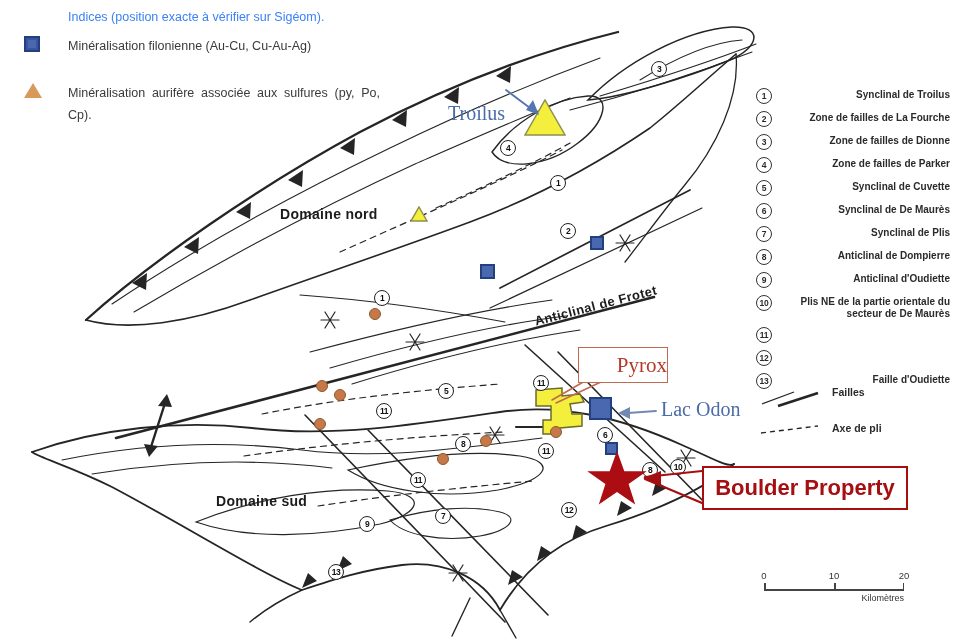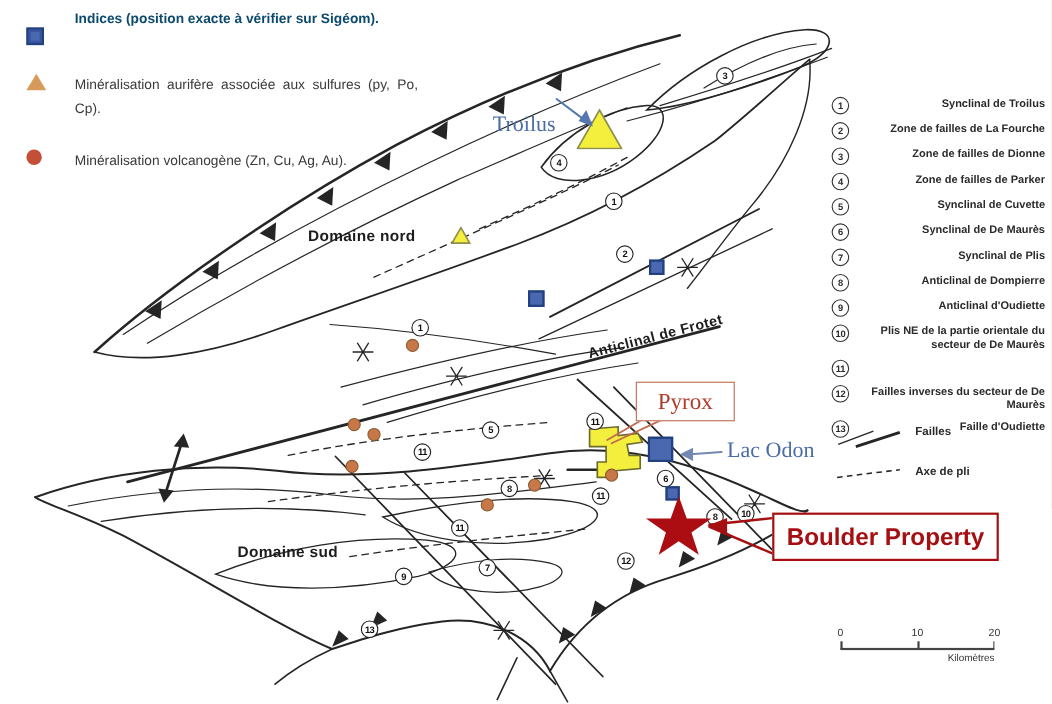--- a/index.html
+++ b/index.html
@@ -6,21 +6,21 @@
   .canvas{position:relative;width:956px;height:640px;background:#ffffff;overflow:hidden;
           font-family:"Liberation Sans",sans-serif;color:#2a2a2a;}
   
   #map-svg{position:absolute;left:0;top:0;z-index:1;}
   #marker-layer{position:absolute;left:0;top:0;width:956px;height:640px;z-index:2;pointer-events:none;}
   #anno-svg{position:absolute;left:0;top:0;z-index:3;pointer-events:none;}
   .labels{position:absolute;left:0;top:0;width:956px;height:640px;z-index:4;pointer-events:none;}
 
   
   .indices{position:absolute;left:22px;top:10px;width:372px;z-index:5;}
-  .indices-title{margin-left:46px;font-size:12.5px;color:#0c4a6e;font-weight:bold;}
+  .indices-title{margin-left:46px;font-size:12.5px;color:#3b82f6;margin-bottom:11px;}
   .il-row{display:flex;align-items:flex-start;margin-bottom:25px;}
   .il-marker{flex:0 0 46px;display:flex;justify-content:flex-start;padding-left:2px;box-sizing:border-box;margin-top:1px;}
   .blue-square{width:12px;height:12px;background:#4a68b0;border:2px solid #20407e;box-shadow:inset 0 0 0 2px #3a55a0;}
   .orange-triangle{width:0;height:0;border-left:9px solid transparent;border-right:9px solid transparent;border-bottom:15px solid #d89a5a;}
   .red-circle{width:14px;height:14px;border-radius:50%;background:#c44f36;}
   .il-label{font-size:12.5px;line-height:22px;color:#3a3a3a;width:312px;text-align:justify;}
 
   
   .structures{position:absolute;left:756px;top:88px;width:198px;z-index:5;}
   .sl-row{display:flex;align-items:flex-start;margin-bottom:7px;}
@@ -41,21 +41,21 @@
   .sb-bar{position:absolute;left:0;right:0;top:19px;height:1.5px;background:#444;}
   .sb-tick{position:absolute;top:13px;width:1.5px;height:7px;background:#444;}
   .sb-unit{position:absolute;top:23px;left:0;right:0;text-align:right;font-size:9px;color:#333;}
 
   
   .map-label{position:absolute;white-space:nowrap;}
   .domaine{font-size:14px;font-weight:bold;color:#1c1c1c;letter-spacing:0.3px;}
   .serif-blue{font-family:"Liberation Serif",serif;font-size:20px;color:#4a6ca8;}
   .frotet{font-size:13px;font-weight:bold;color:#1c1c1c;transform:rotate(-14.5deg);transform-origin:left top;letter-spacing:0.4px;}
   .pyrox-box{position:absolute;left:578px;top:347px;width:88px;height:34px;border:1.5px solid #c06a50;
-             background:#fff;display:flex;align-items:center;justify-content:center;
+             background:#fff;display:flex;align-items:center;justify-content:flex-end;
              font-family:"Liberation Serif",serif;font-size:21px;color:#b23a28;z-index:4;}
   .boulder-box{position:absolute;left:702px;top:466px;width:202px;height:40px;border:2.5px solid #a60f12;
              background:#fff;display:flex;align-items:center;justify-content:center;
              font-size:22px;font-weight:bold;color:#a60f12;z-index:4;}
 
   
   .map-num{position:absolute;width:16px;height:16px;border:1.3px solid #222;border-radius:50%;background:#fff;
            font-size:8.5px;font-weight:bold;color:#111;display:flex;align-items:center;justify-content:center;
            letter-spacing:-0.5px;box-sizing:border-box;}
   .map-bsq{position:absolute;background:#4a68b0;border:2px solid #20407e;box-sizing:border-box;}
@@ -219,33 +219,28 @@
     <span>Boulder Property</span>
   </div>
 
   <div class="indices">
     <div class="indices-title">Indices (position exacte à vérifier sur Sigéom).</div>
     <div>
         <div class="il-row">
           <span class="il-marker">
             <span class="blue-square"></span>
           </span>
+          <span class="il-label">Minéralisation filonienne (Au-Cu, Cu-Au-Ag)</span>
         </div>
         <div class="il-row">
           <span class="il-marker">
             <span class="orange-triangle"></span>
           </span>
           <span class="il-label">Minéralisation aurifère associée aux sulfures (py, Po, Cp).</span>
         </div>
-        <div class="il-row">
-          <span class="il-marker">
-            <span class="red-circle"></span>
-          </span>
-          <span class="il-label">Minéralisation volcanogène (Zn, Cu, Ag, Au).</span>
-        </div>
       </div>
   </div>
 
   <div class="structures">
     <div>
         <div class="sl-row">
           <span class="sl-num">1</span>
           <span class="sl-label">Synclinal de Troilus</span>
         </div>
         <div class="sl-row">
@@ -282,21 +277,20 @@
         </div>
         <div class="sl-row">
           <span class="sl-num">10</span>
           <span class="sl-label">Plis NE de la partie orientale du secteur de De Maurès</span>
         </div>
         <div class="sl-row">
           <span class="sl-num">11</span>
         </div>
         <div class="sl-row">
           <span class="sl-num">12</span>
-          <span class="sl-label">Failles inverses du secteur de De Maurès</span>
         </div>
         <div class="sl-row">
           <span class="sl-num">13</span>
           <span class="sl-label">Faille d'Oudiette</span>
         </div>
       </div>
   </div>
 
   <div class="line-legend">
     <div class="ll-row">

